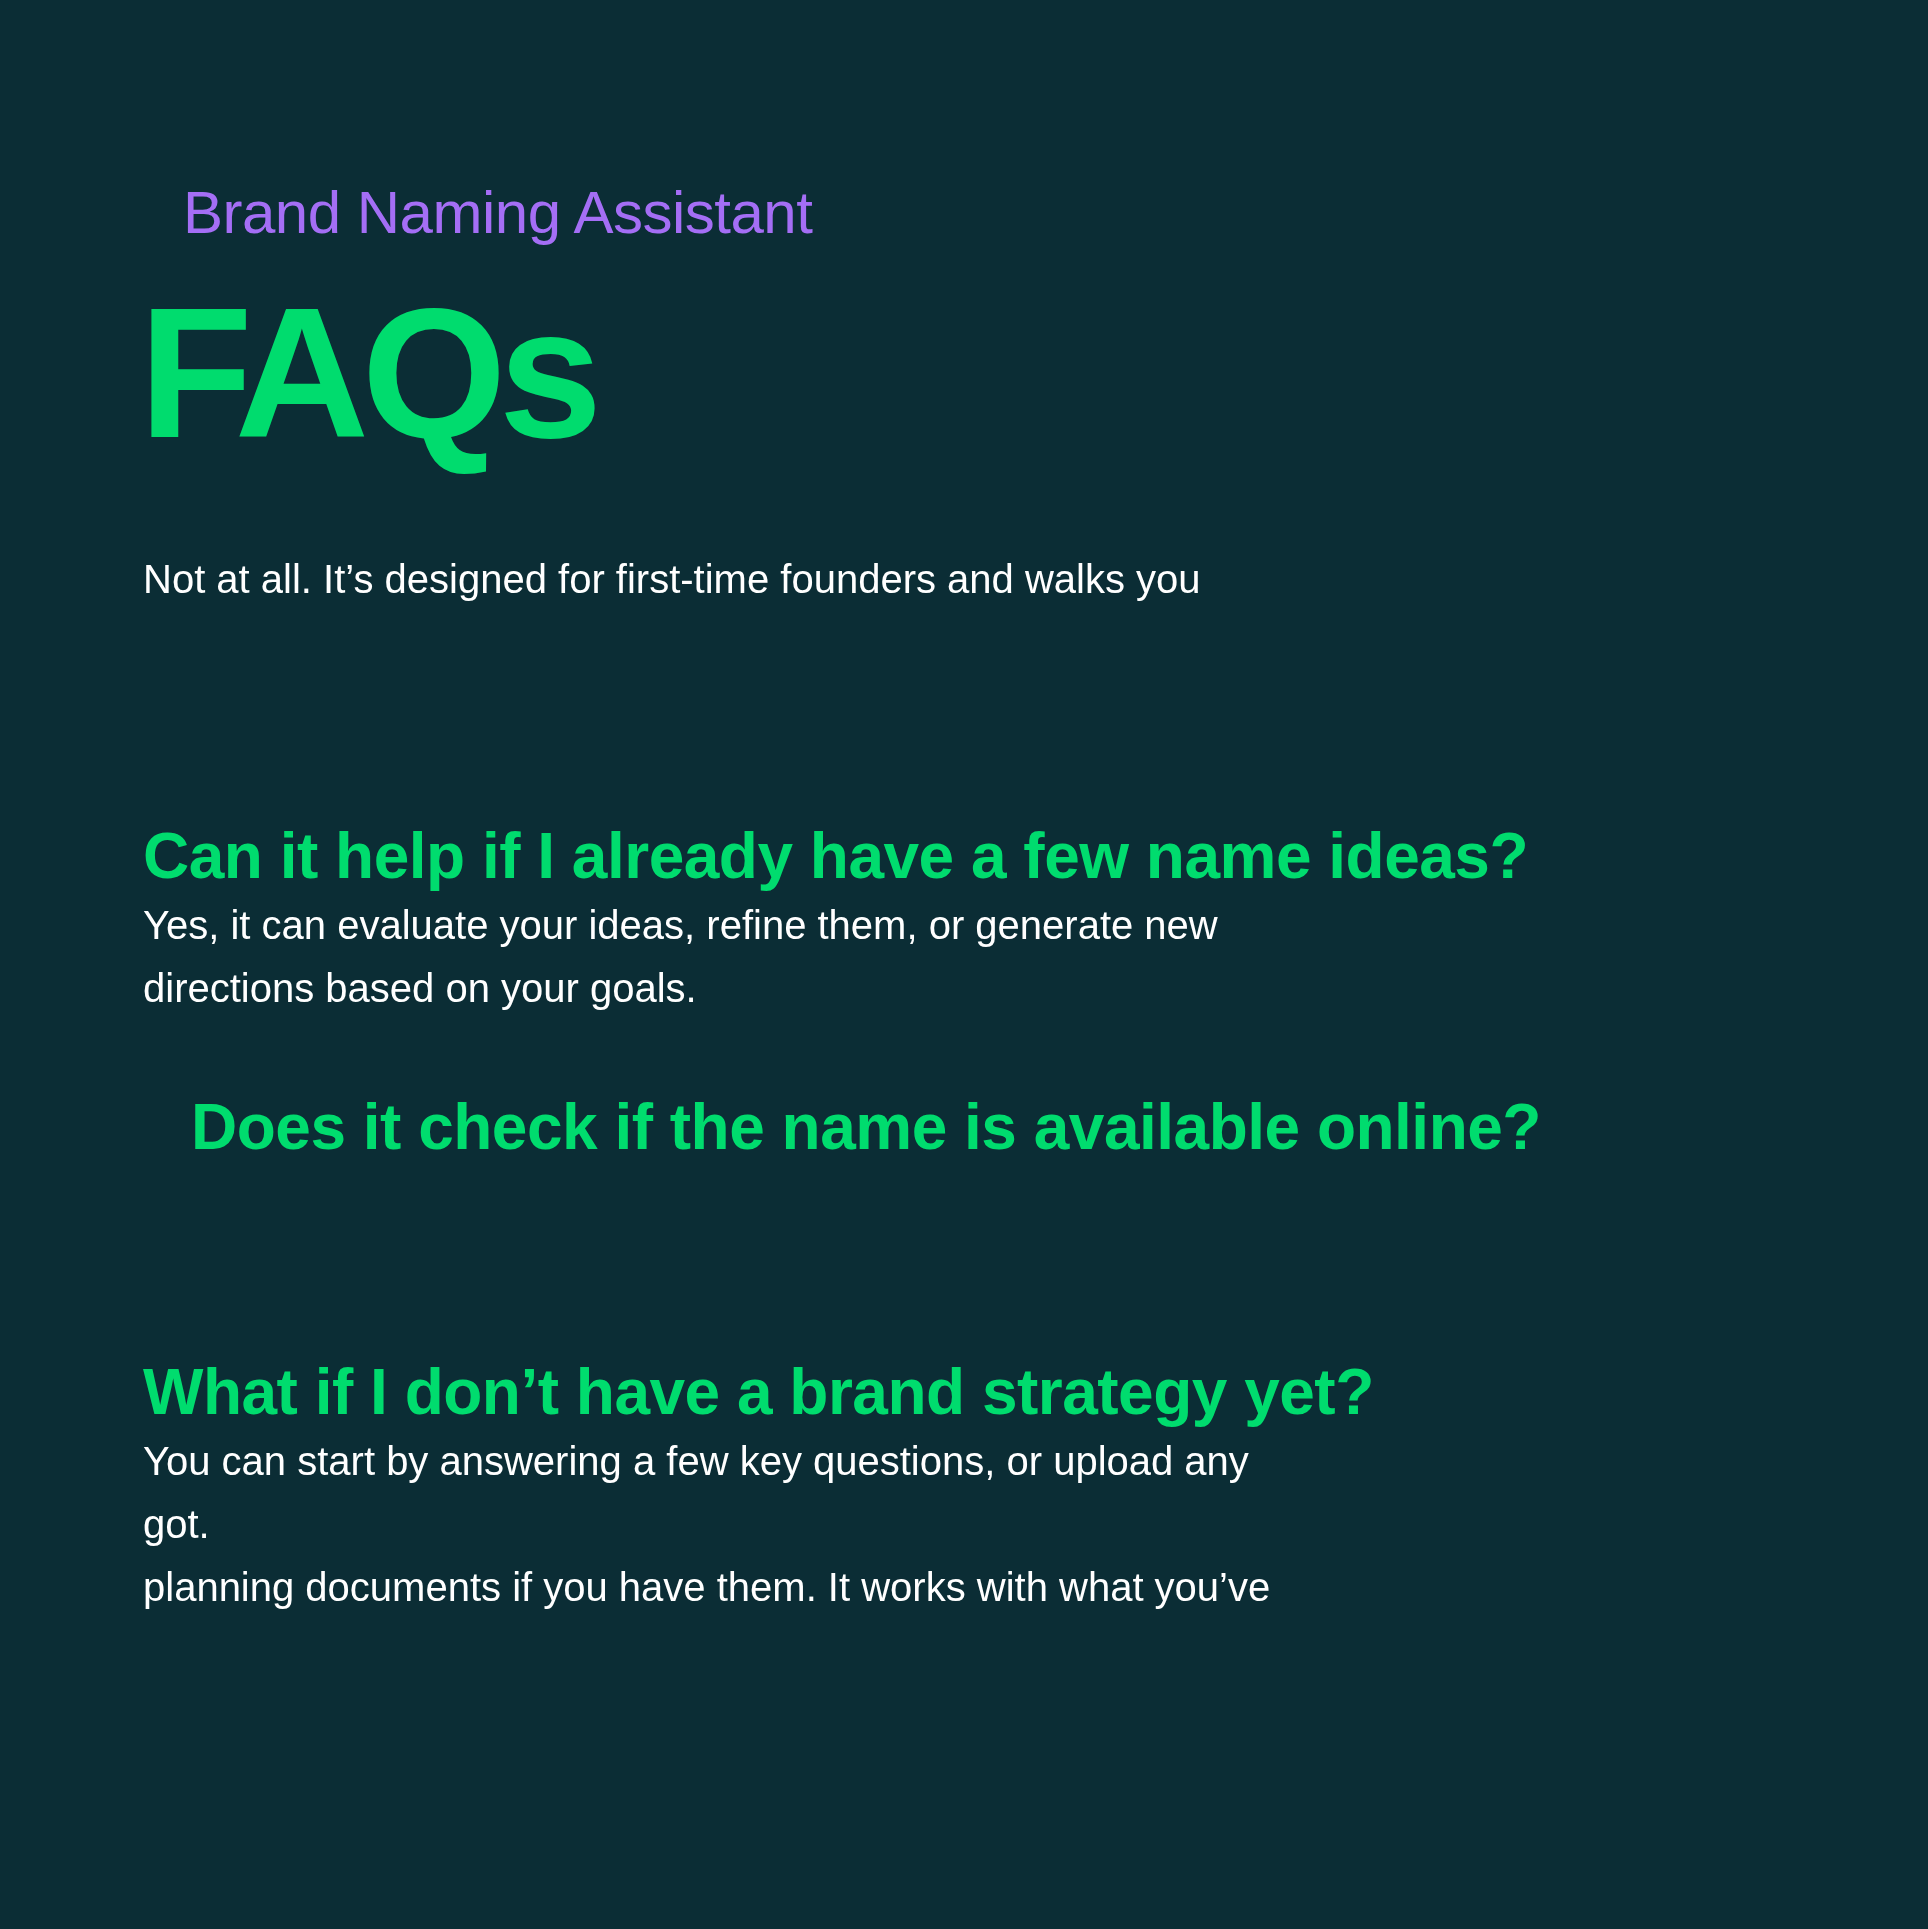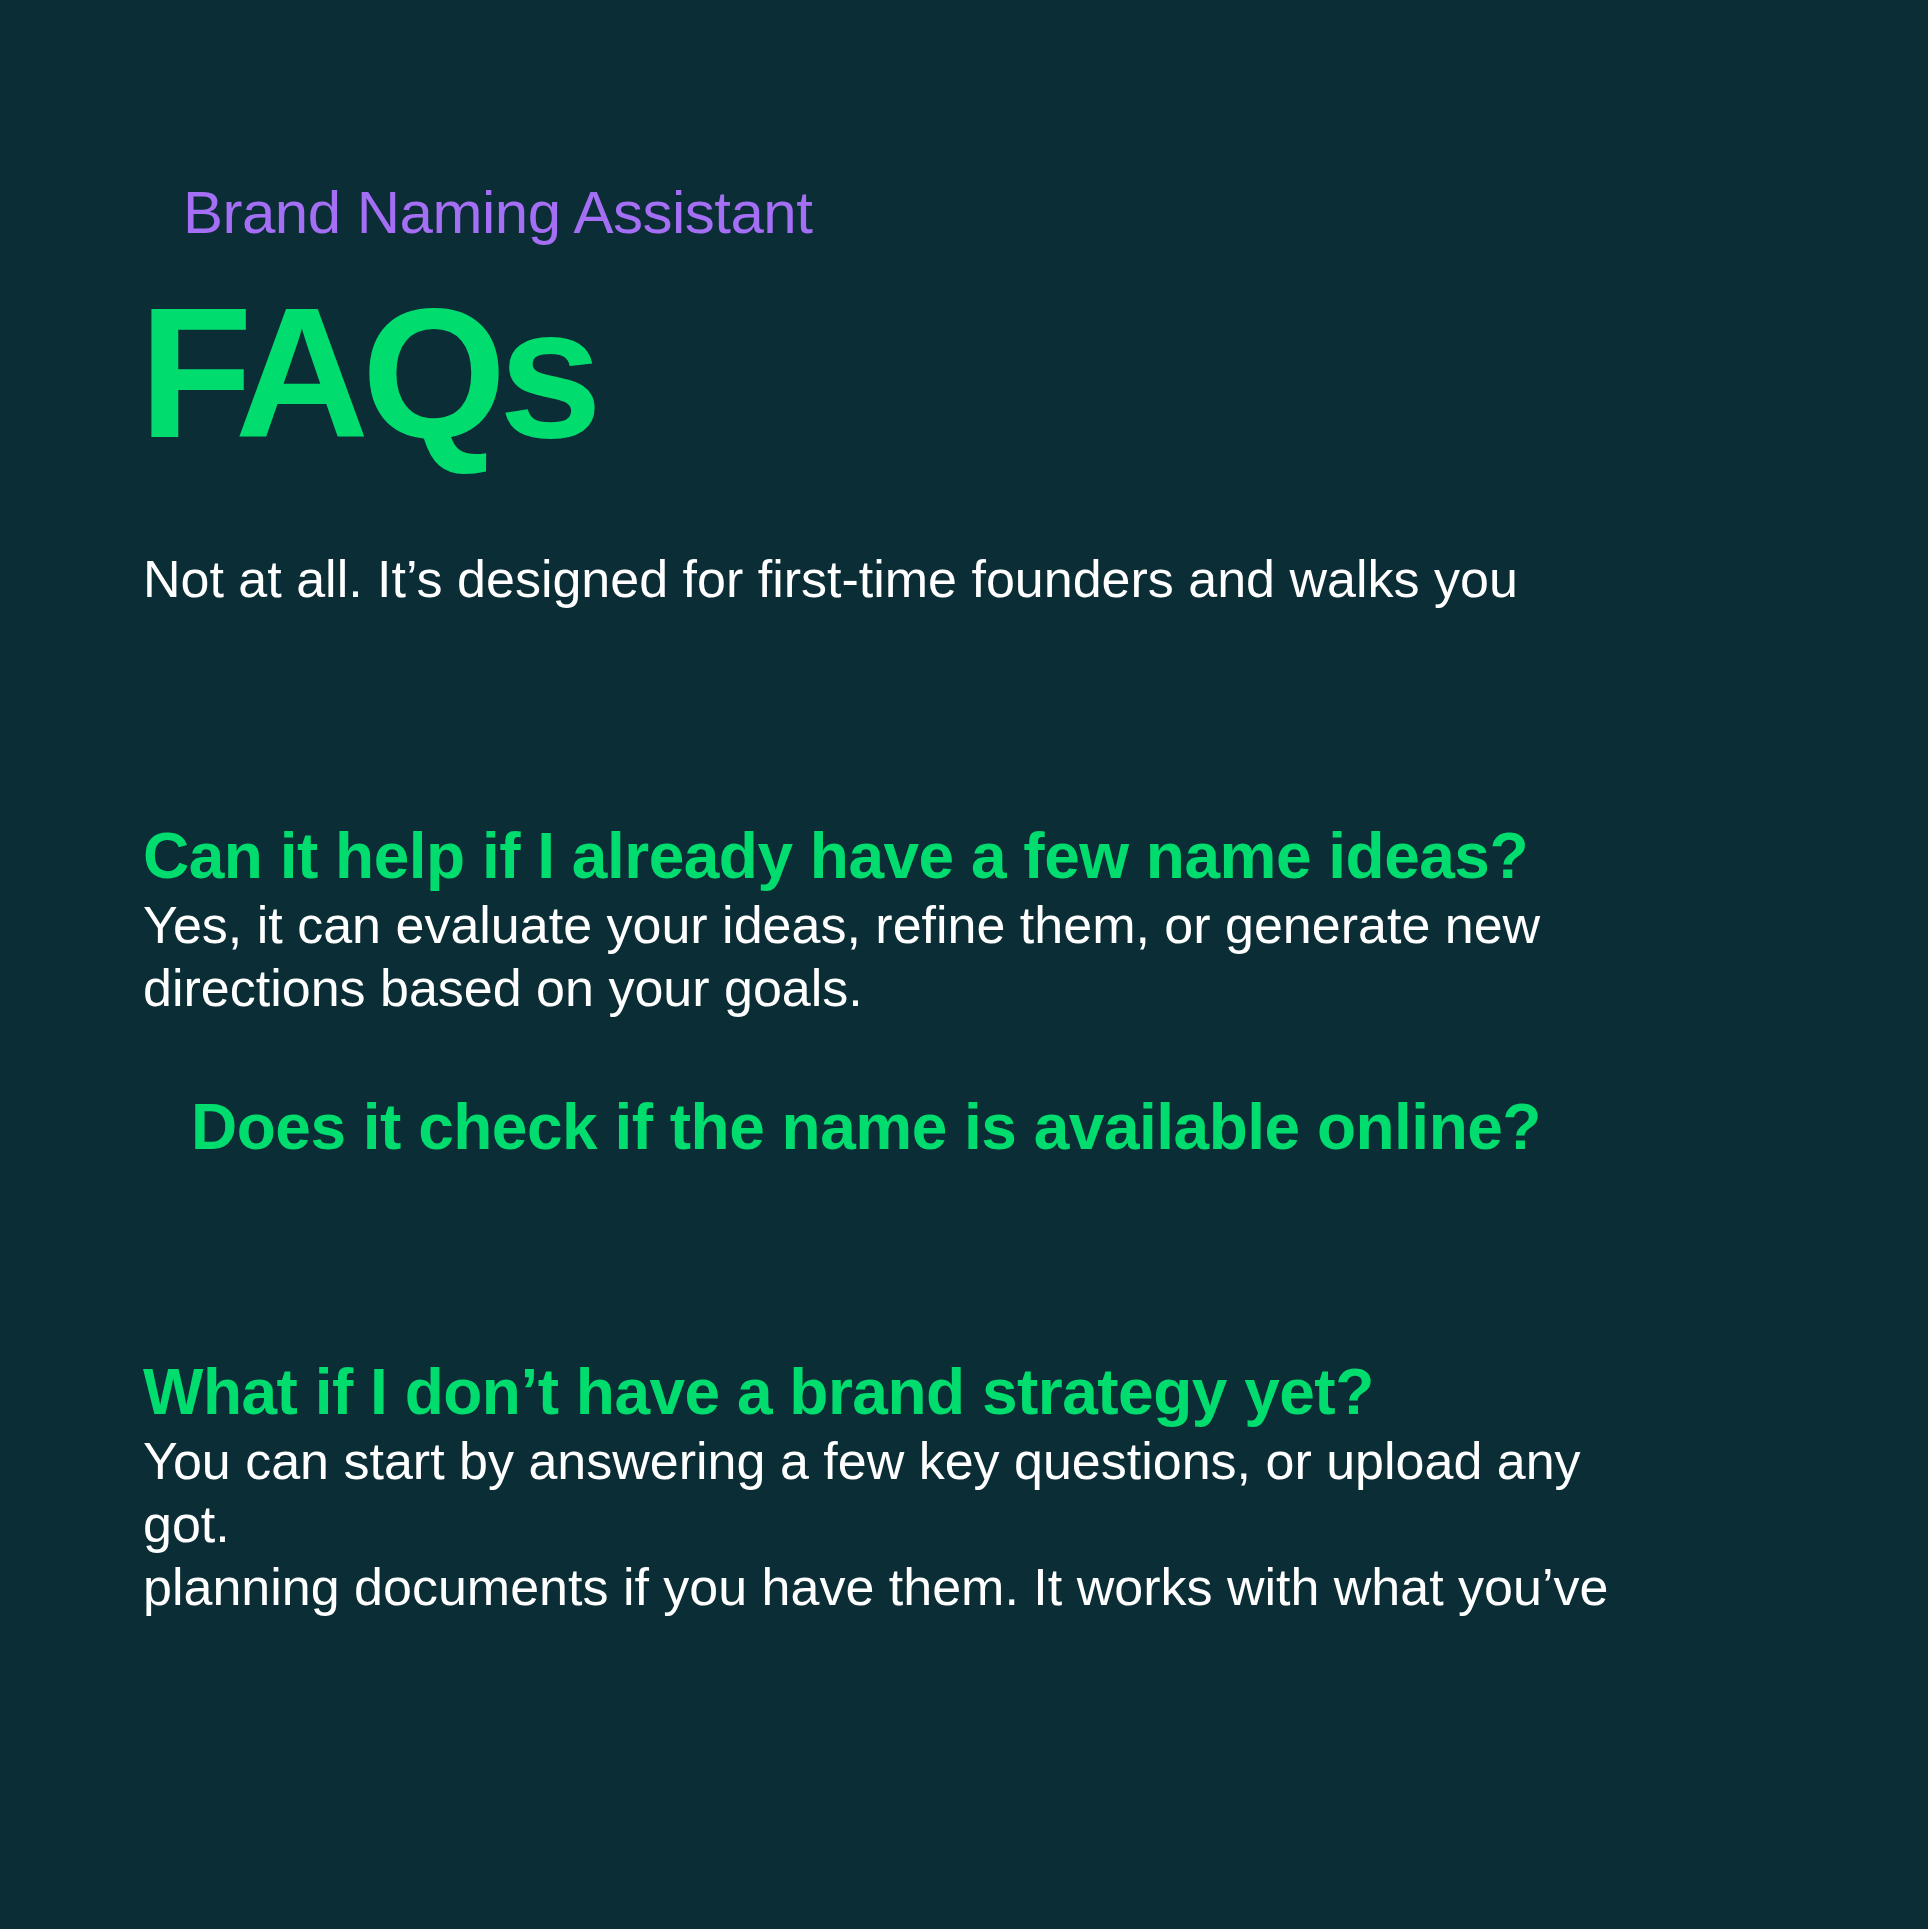--- a/index.html
+++ b/index.html
@@ -45,21 +45,21 @@
     .faq .q {
       font-size: 64px;
       line-height: 75px;
       color: #00dc6e;
       font-weight: 700;
       letter-spacing: -0.5px;
       white-space: nowrap;
     }
     .faq .a {
       color: #ffffff;
-      font-size: 52px;
+      font-size: 40px;
       line-height: 63px;
       font-weight: 400;
     }
     .faq .a .line {
       display: block;
       white-space: nowrap;
     }
     #faq-0 { top: 548px; }
     #faq-1 { top: 819px; }
     #faq-2 { top: 1090px; margin-left: 48px; }

